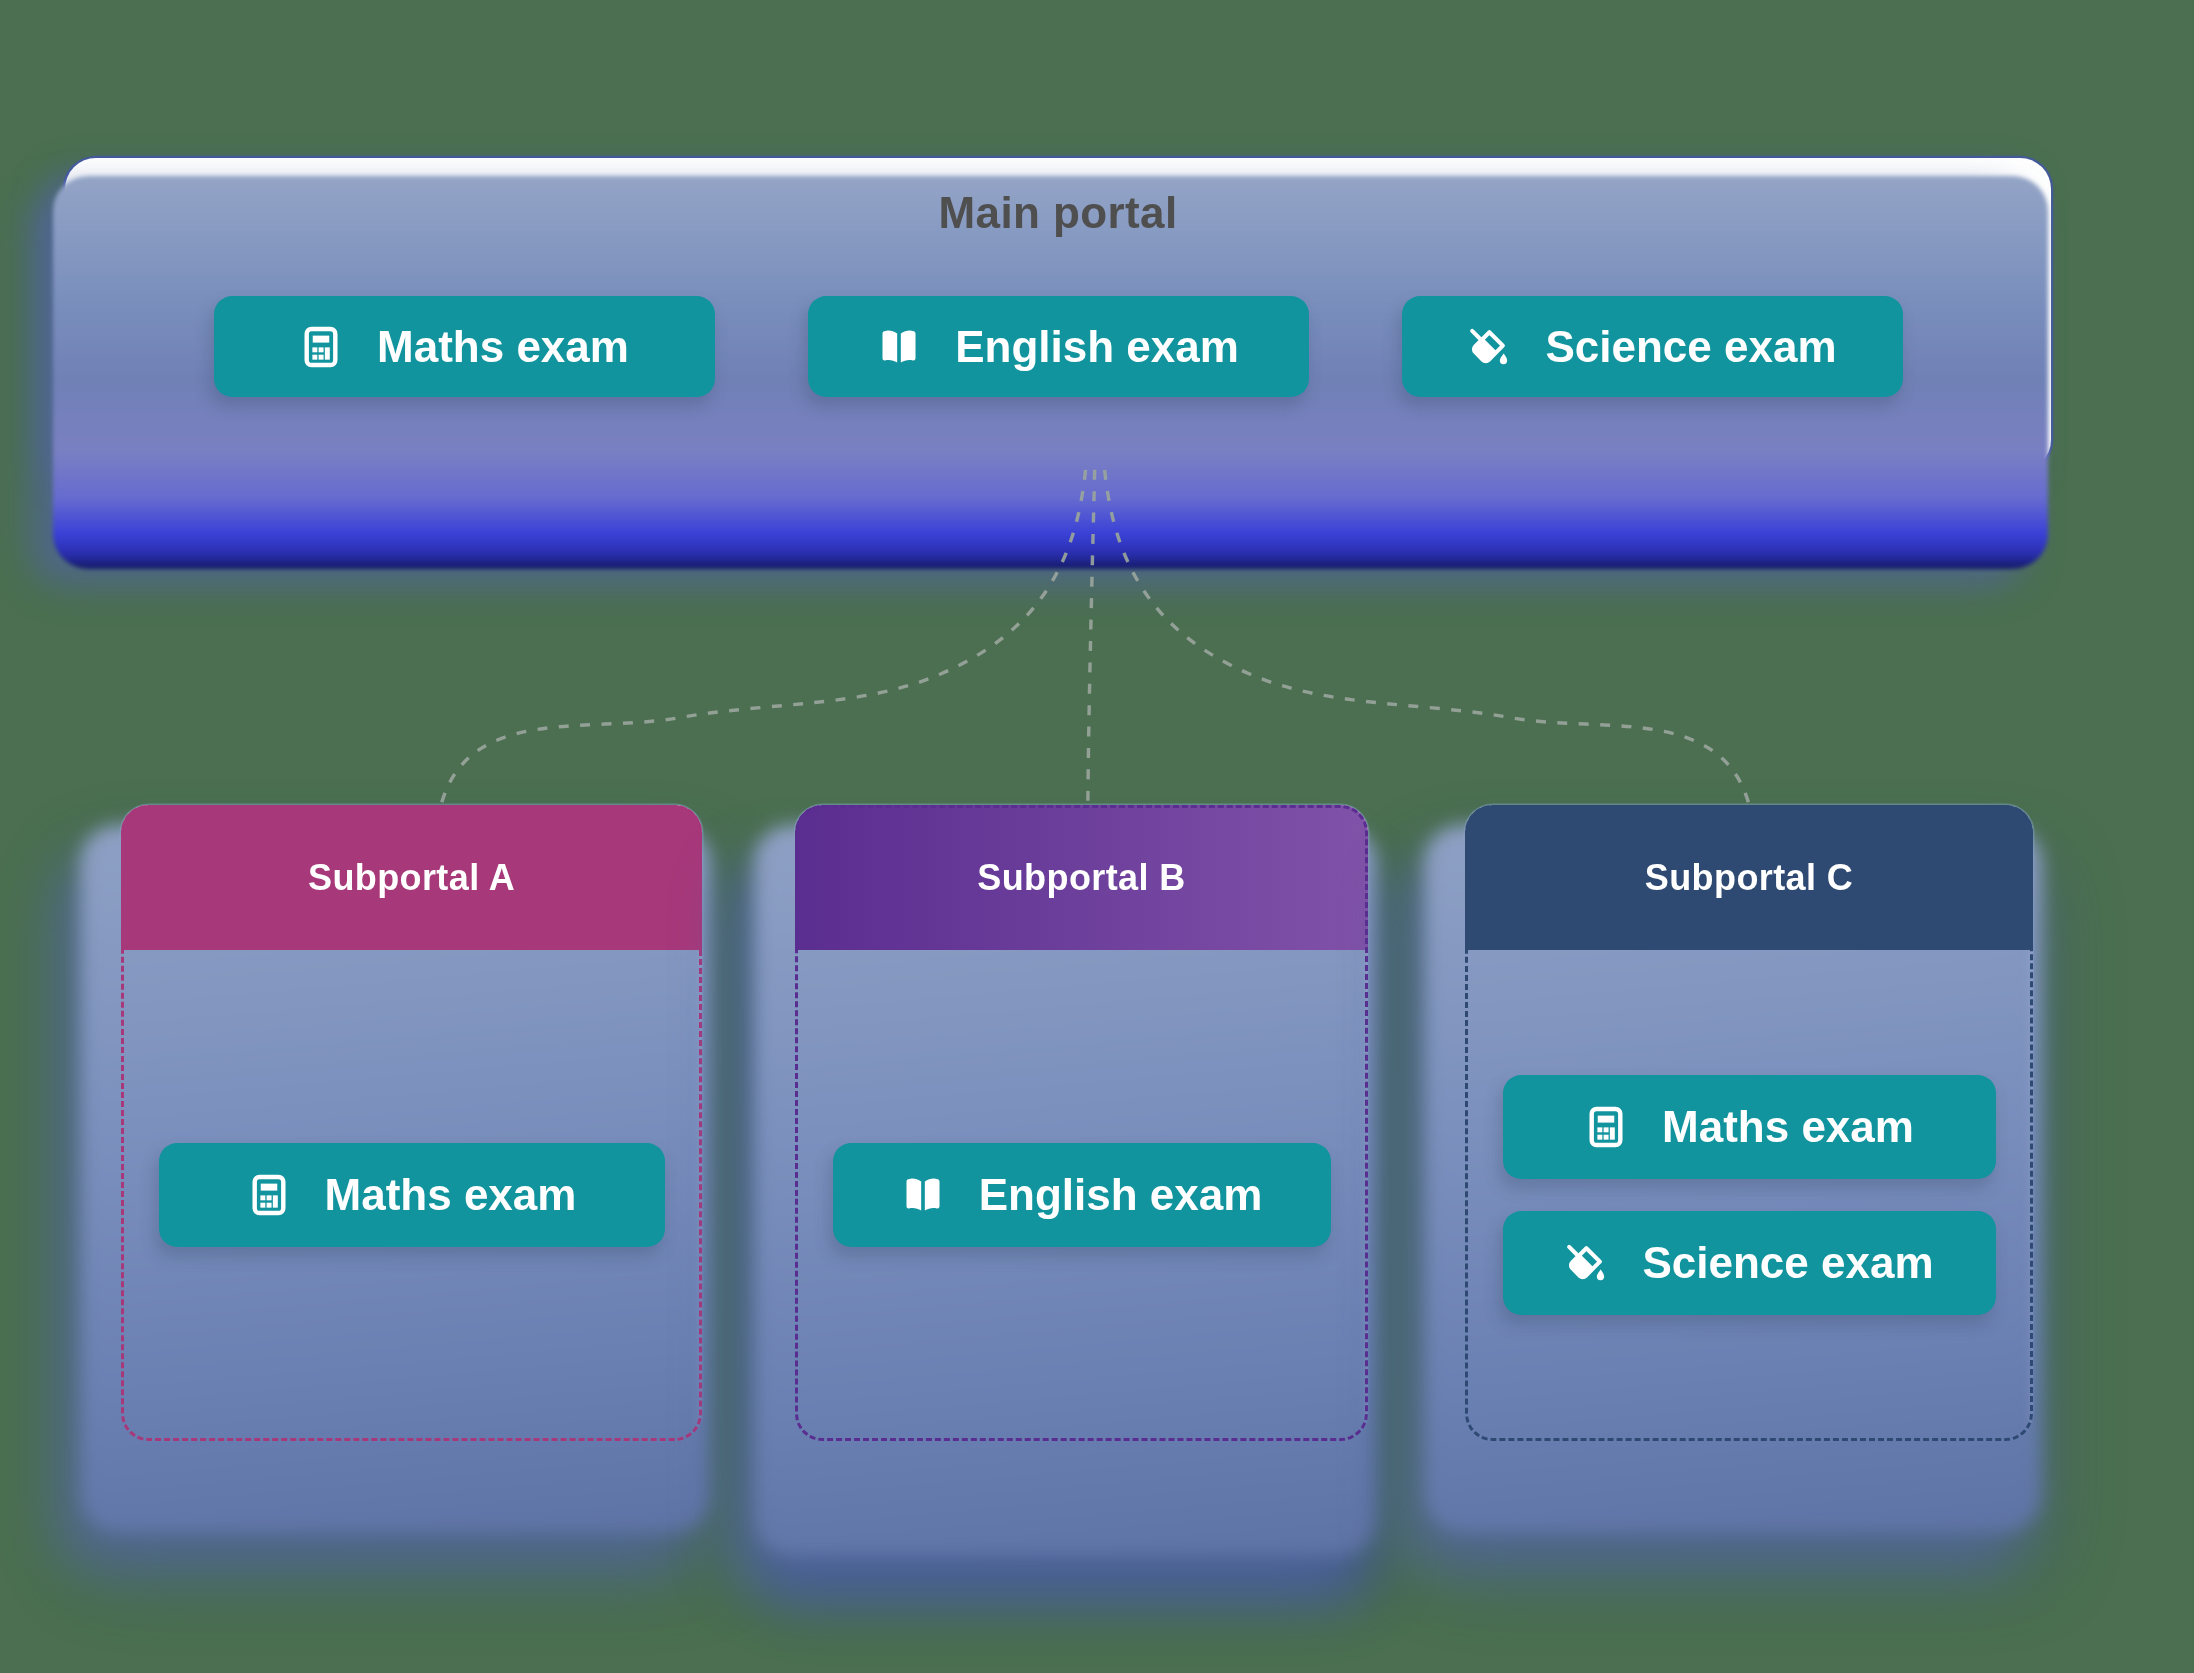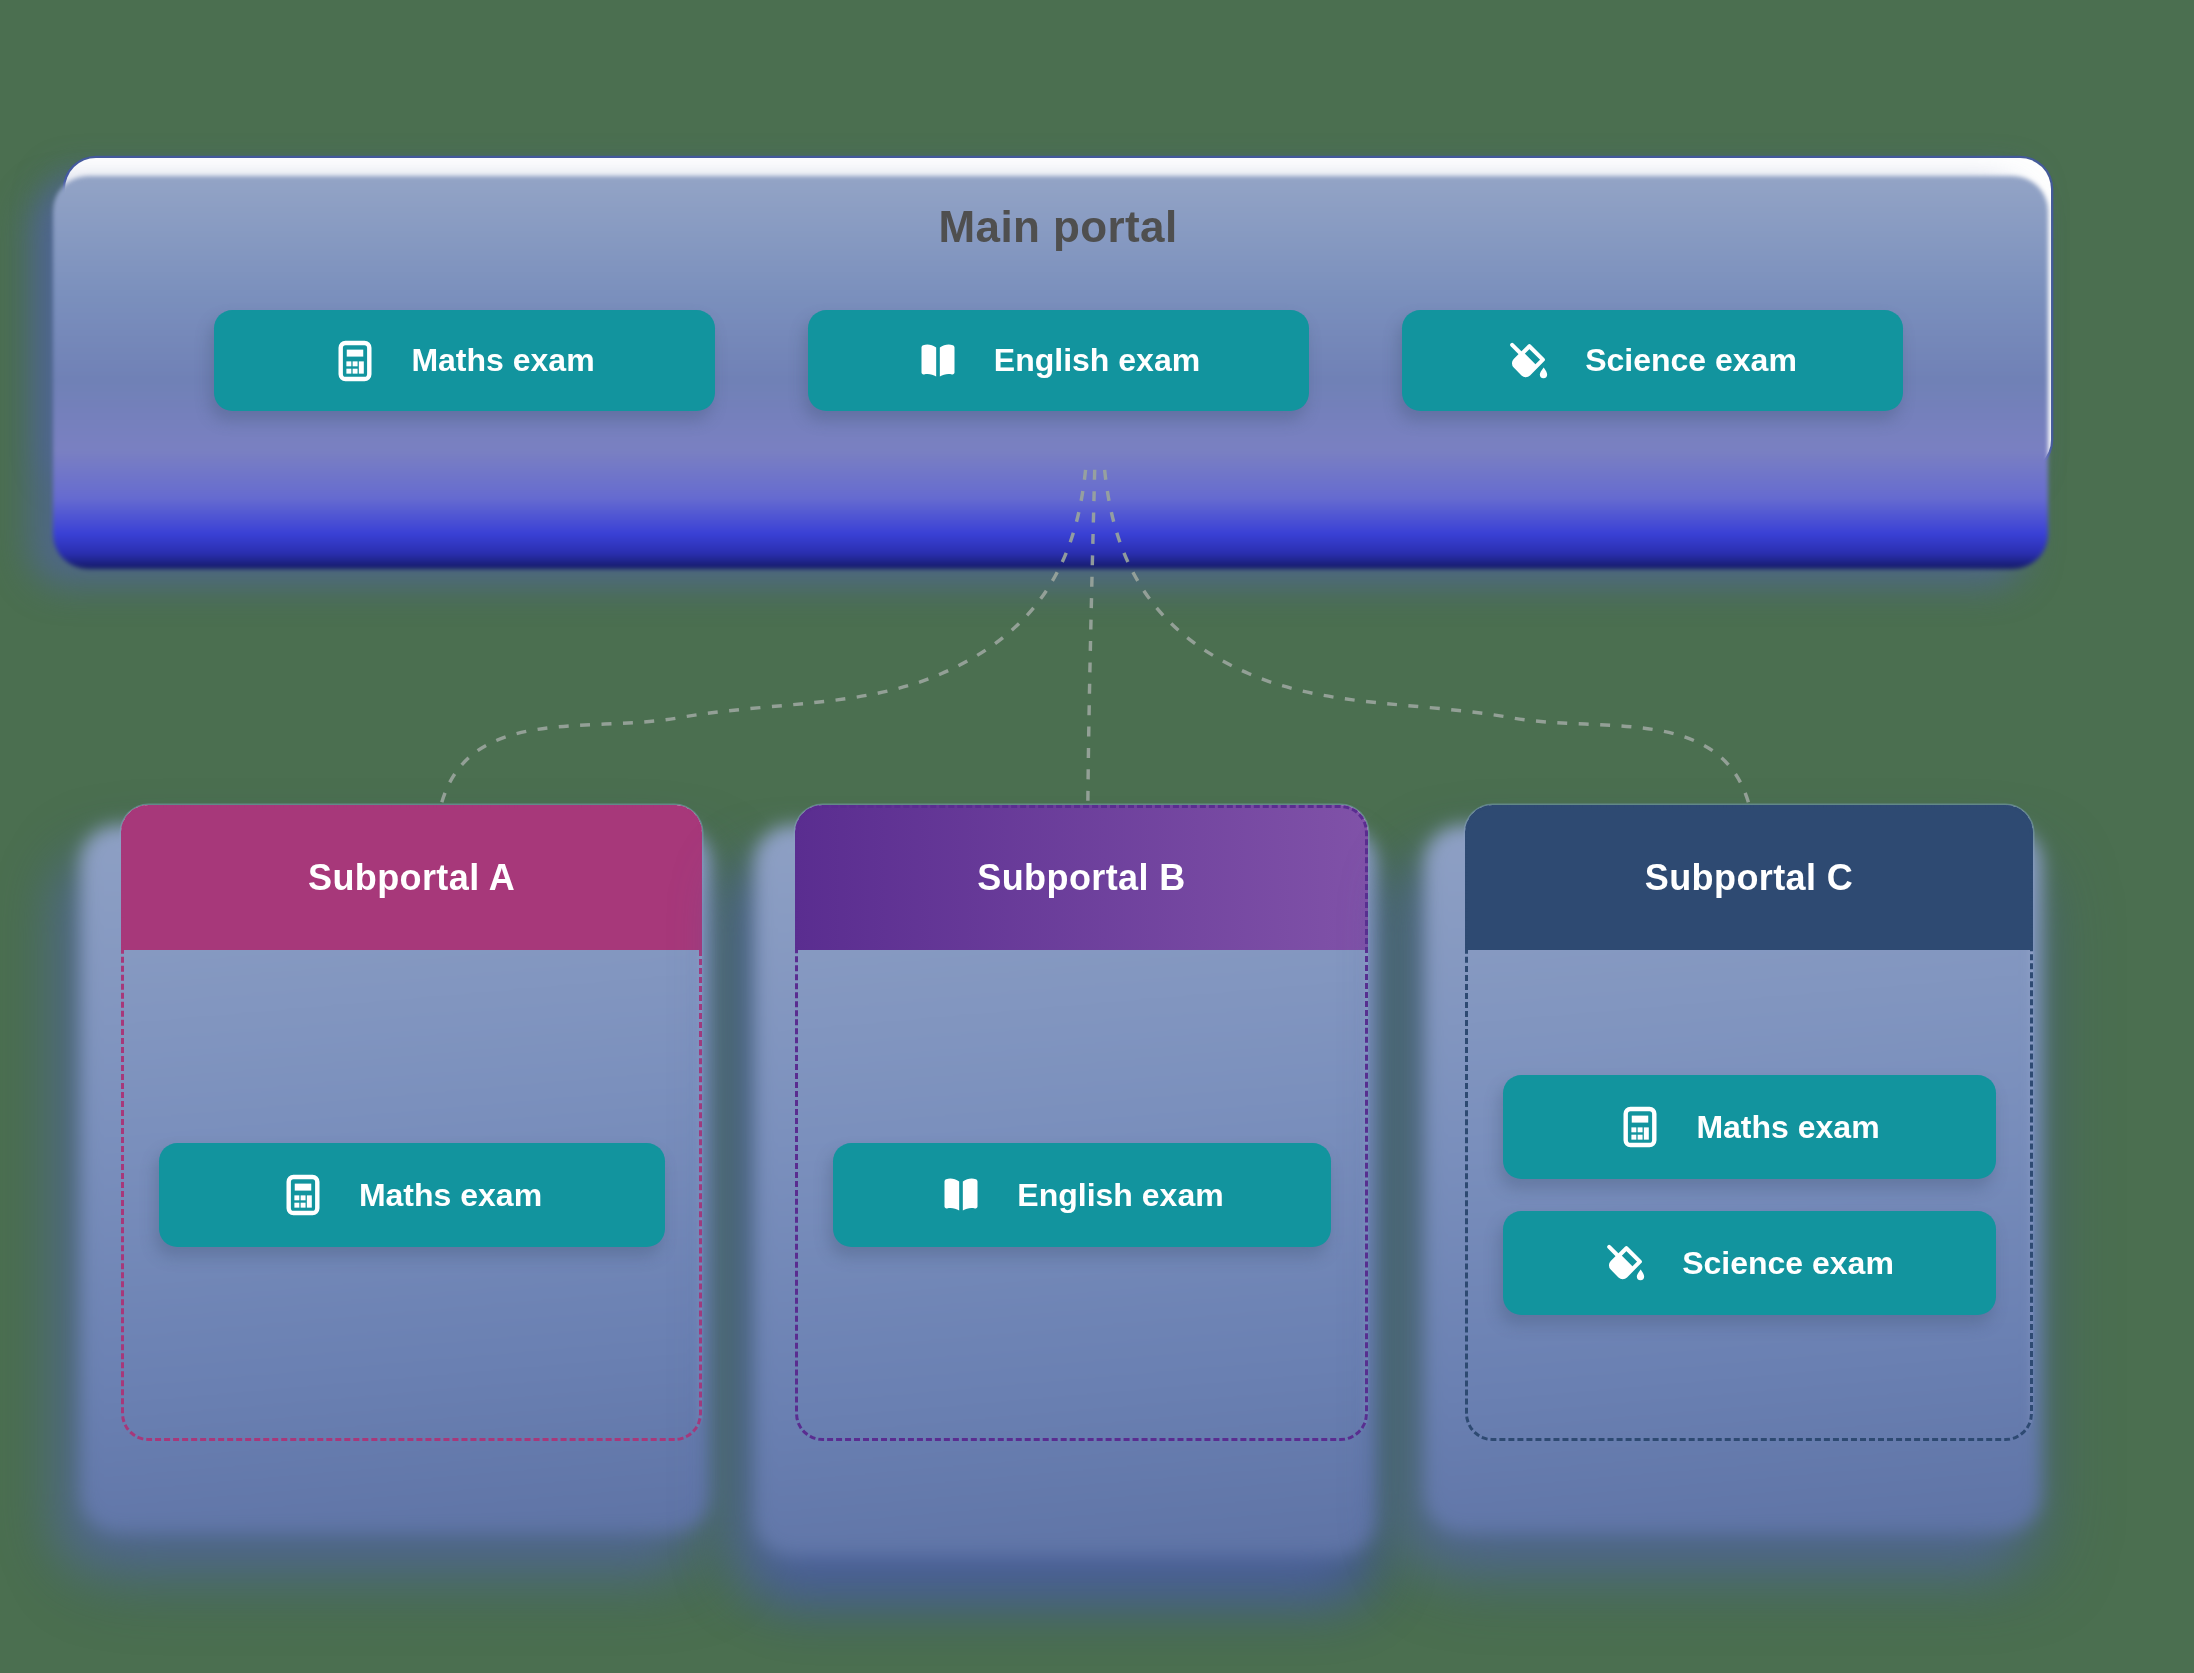--- a/index.html
+++ b/index.html
@@ -25,33 +25,33 @@
     box-shadow:0 0 0 2.3px rgba(62,72,224,.5), -18.3px 12.2px 31px rgba(80,100,160,.55);
     text-align:center;
   }
   .main-card::before{
     content:"";position:absolute;z-index:-1;left:-12.2px;right:3.1px;top:18.3px;bottom:-98px;
     border-radius:35px;filter:blur(2.3px);
     background:linear-gradient(180deg,#93a4c6 0%,#7b90bd 30%,#7081b6 52%,#7a80c2 70%,#666bd0 82%,#3a41d6 91%,#2a2fb0 96%,#141a66 100%);
     box-shadow:-23px 15.3px 35px rgba(80,100,160,.7);
   }
   .main-title{
-    margin:0;padding-top:44px;font-size:44px;font-weight:700;
+    margin:0;padding-top:30px;font-size:44px;font-weight:700;
     color:var(--title-text,#4f4f4f);letter-spacing:0.4px;
   }
   .btn-row{
     margin-top:58px;display:flex;justify-content:center;gap:93px;
   }
 
   
   .exam-btn{
     display:flex;align-items:center;justify-content:center;gap:34px;
     width:501px;height:101px;border:none;border-radius:18.3px;
     background:var(--button,#12949e);color:var(--button-text,#fff);
-    font-family:"Liberation Sans",sans-serif;font-size:32px;font-weight:700;
+    font-family:"Liberation Sans",sans-serif;font-size:44px;font-weight:700;
     cursor:pointer;box-shadow:-3.1px 9.2px 15.3px rgba(60,80,110,.3);
   }
   .exam-btn .icon{display:flex;width:44px;height:44px;flex:0 0 auto;}
   .exam-btn .icon svg{width:100%;height:100%;}
 
   
   .subportal{
     position:absolute;top:805px;height:636px;background:var(--card,#fff);
     border-radius:27.5px;z-index:2;
     box-shadow:0 0 0 1.5px rgba(150,190,240,.35);

